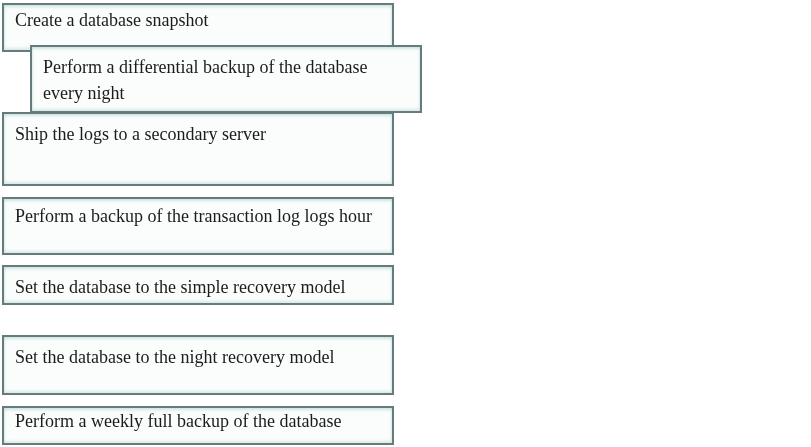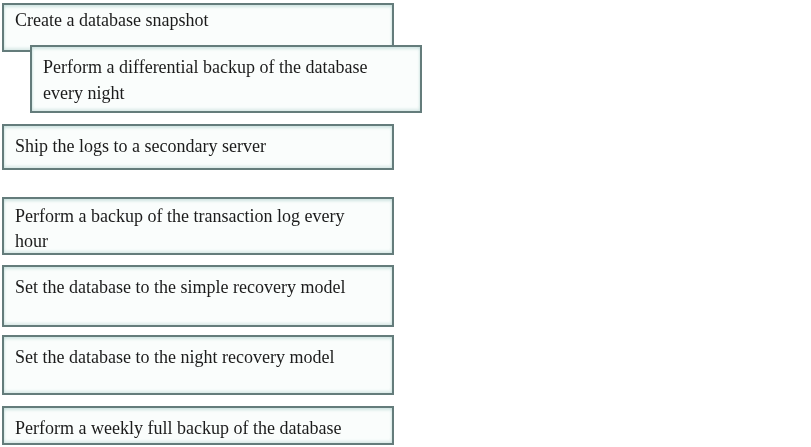--- a/index.html
+++ b/index.html
@@ -30,44 +30,44 @@
     background: #fafdfc;
     box-shadow: inset 0 2px 3px rgba(140,190,185,0.38), inset 0 -2px 3px rgba(140,190,185,0.28);
     color: #1b1b1b;
     font-size: 18px;
     line-height: 26px;
     padding: 7px 11px 0 11px;
     cursor: move;
   }
   .b1 { top: 3px;   height: 49px; padding-top: 2px; }
   .b2 { top: 45px;  height: 68px; margin-left: 28px; }
-  .b3 { top: 124px; height: 46px; }
+  .b3 { top: 112px; height: 74px; }
   .b4 { top: 197px; height: 58px; padding-top: 5px; line-height: 25px; }
-  .b5 { top: 265px; height: 62px; }
+  .b5 { top: 265px; height: 40px; }
   .b6 { top: 335px; height: 60px; }
-  .b7 { top: 406px; height: 39px; padding-top: 7px; }
+  .b7 { top: 406px; height: 39px; padding-top: 0; }
   .option-label {
     display: block;
   }
 </style>
 </head>
 <body>
 
 <div class="options-panel">
   <div class="option b1">
     <span class="option-label">Create a database snapshot</span>
   </div>
   <div class="option b2">
     <span class="option-label">Perform a differential backup of the database every night</span>
   </div>
   <div class="option b3">
     <span class="option-label">Ship the logs to a secondary server</span>
   </div>
   <div class="option b4">
-    <span class="option-label">Perform a backup of the transaction log every hour</span>
+    <span class="option-label">Perform a backup of the transaction log logs hour</span>
   </div>
   <div class="option b5">
     <span class="option-label">Set the database to the simple recovery model</span>
   </div>
   <div class="option b6">
     <span class="option-label">Set the database to the night recovery model</span>
   </div>
   <div class="option b7">
     <span class="option-label">Perform a weekly full backup of the database</span>
   </div>

